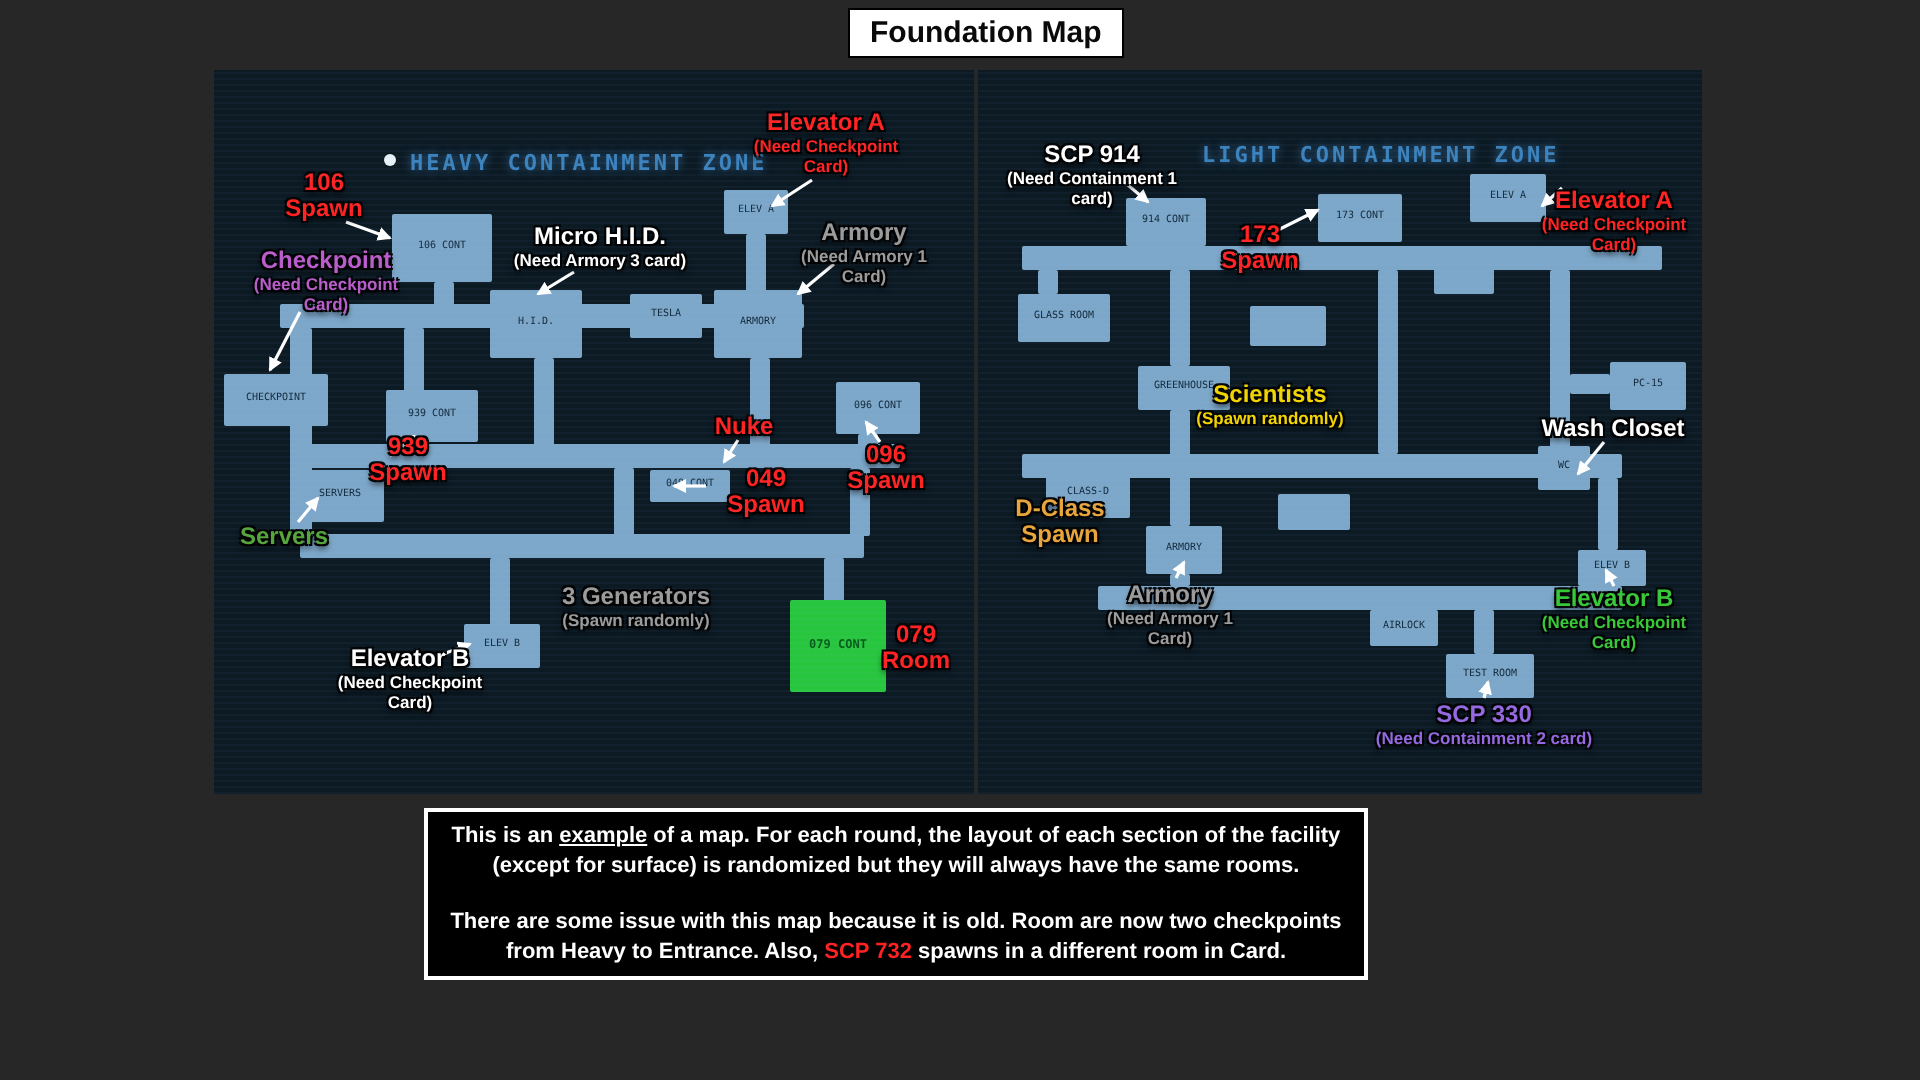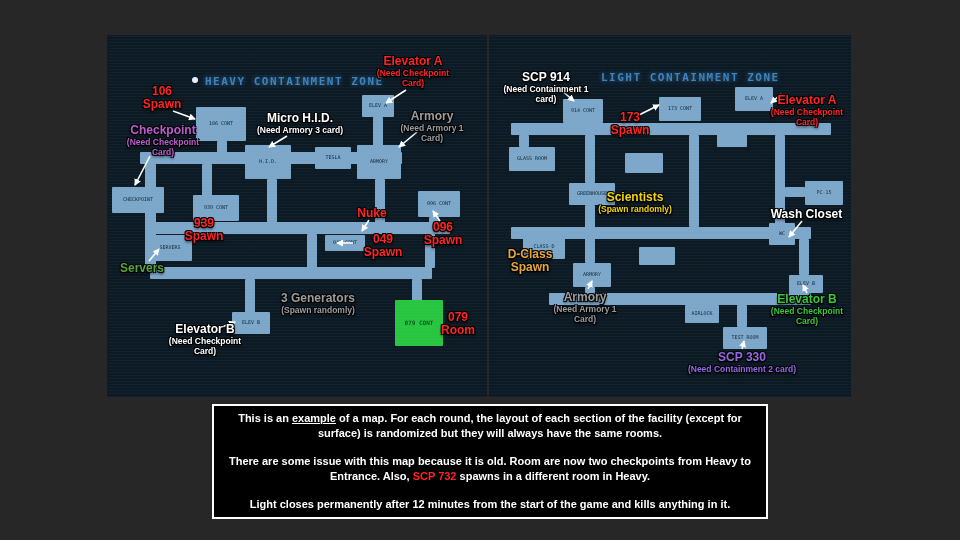--- a/index.html
+++ b/index.html
@@ -24,33 +24,34 @@
   .zone-head{position:absolute;z-index:2;font-family:"DejaVu Sans Mono",monospace;font-weight:bold;
              font-size:11px;letter-spacing:1.5px;color:var(--zone,#3c82bd);white-space:nowrap;
              text-shadow:0 0 5px rgba(70,140,200,.7);}
   .heavy .zone-head{left:98px;top:40px;}
   .light .zone-head{left:112px;top:36px;}
   .dot{position:absolute;left:-13px;top:2px;width:6px;height:6px;border-radius:50%;background:#e8f0f8;}
   .ann{position:absolute;z-index:4;text-align:center;font-weight:bold;
        text-shadow:-1px -1px 0 #000,1px -1px 0 #000,-1px 1px 0 #000,1px 1px 0 #000,0 2px 3px #000;}
   .ann .t{font-size:12px;line-height:1.1;}
   .ann .s{font-size:8.5px;line-height:1.15;margin-top:1px;}
-  .notes{position:absolute;left:212px;top:404px;width:556px;box-sizing:border-box;background:#000000;
+  .notes{position:absolute;left:212px;top:404px;width:472px;box-sizing:border-box;background:#000000;
          border:2px solid #ffffff;color:#ffffff;font-size:11px;font-weight:bold;text-align:center;
          line-height:1.32;padding:5px 4px;}
   .notes p{margin:0 0 14px;}
   .notes p:last-child{margin:0;}
   .notes .u{text-decoration:underline;}
   .notes .red{color:var(--red,#ff2222);}
 </style>
 </head>
 <body>
 
 <div class="stage" style="--bg: #272727; --panel: #0c1a24; --room: #7da7c9; --room-hi: #28c53f; --zone: #3c82bd; --red: #ff2222;">
 
+  <div class="title-box">Foundation Map</div>
 
   <div class="map-panel heavy">
     <div class="zone-head">
       <span class="dot"></span>
       <span>HEAVY CONTAINMENT ZONE</span>
     </div>
     <div class="layer">
         <div class="room hall" style="left: 33px; top: 117px; width: 262px; height: 12px;"></div>
         <div class="room hall" style="left: 43px; top: 187px; width: 300px; height: 12px;"></div>
         <div class="room hall" style="left: 43px; top: 232px; width: 282px; height: 12px;"></div>
@@ -272,17 +273,16 @@
         </div>
         <div class="ann" style="left: 178px; top: 316px; width: 150px; color: rgb(148, 104, 224);">
           <div class="t">SCP 330</div>
           <div class="s">(Need Containment 2 card)</div>
         </div>
       </div>
   </div>
 
   <div class="notes">
     <p><span>This is an </span><span class="u">example</span><span> of a map. For each round, the layout of each section of the facility (except for surface) is randomized but they will always have the same rooms.</span></p>
-    <p><span>There are some issue with this map because it is old. Room are now two checkpoints from Heavy to Entrance. Also, </span><span class="red">SCP 732</span><span> spawns in a different room in Heavy.</span></p>
-    <p><span>Light closes permanently after 12 minutes from the start of the game and kills anything in it.</span></p>
+    <p><span>There are some issue with this map because it is old. Room are now two checkpoints from Heavy to Entrance. Also, </span><span class="red">SCP 732</span><span> spawns in a different room in Card.</span></p>
   </div>
 
 </div>
 
 </body></html>

